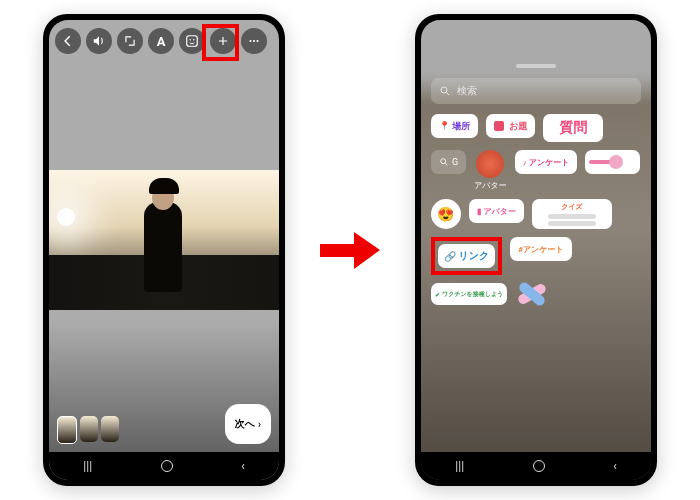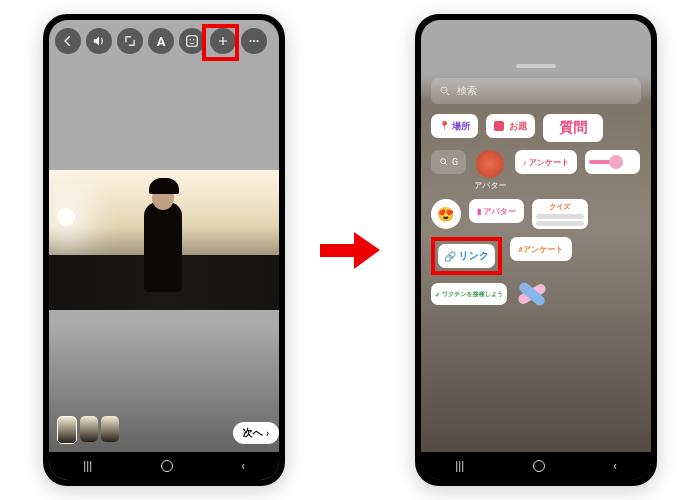--- a/index.html
+++ b/index.html
@@ -14,21 +14,21 @@
   .head{position:absolute;left:103px;bottom:100px;width:22px;height:24px;background:#c2a084;border-radius:50%}
   .hair{position:absolute;left:100px;bottom:116px;width:30px;height:16px;background:#0a0604;border-radius:12px 12px 2px 2px}
   .toolbar{position:absolute;top:8px;left:6px;right:6px;display:flex;gap:5px;align-items:center}
   .tbtn{width:26px;height:26px;border-radius:50%;background:rgba(74,74,74,.85);color:#fff;display:flex;align-items:center;justify-content:center;font-size:13px}
   .tbtn svg{width:14px;height:14px;fill:#fff}
   .hl{position:absolute;top:4px;left:153px;width:37px;height:37px;border:4px solid #e00;box-sizing:border-box}
   .grad-bot{position:absolute;bottom:28px;left:0;right:0;height:130px;background:linear-gradient(180deg,rgba(172,172,172,0),#636363)}
   .thumbs{position:absolute;bottom:36px;left:8px;display:flex;gap:3px}
   .thumb{width:18px;height:26px;border-radius:5px;background:linear-gradient(#f4ead3,#2a2218)}
   .thumb:first-child{border:1.5px solid #fff}
-  .next{position:absolute;bottom:36px;right:0;background:#fff;border-radius:14px;padding:4px 10px;font-size:10px;font-weight:600;display:flex;align-items:center;gap:3px}
+  .next{position:absolute;bottom:36px;right:8px;background:#fff;border-radius:14px;padding:13px 10px;font-size:10px;font-weight:600;display:flex;align-items:center;gap:3px}
   .navbar{position:absolute;bottom:0;left:0;right:0;height:28px;background:#000;display:flex;align-items:center;justify-content:space-around}
   .navbar span{color:#ddd;font-size:12px}
   .navbar .nc{width:10px;height:10px;border:1.5px solid #ddd;border-radius:50%}
   
   .right .screen{background:linear-gradient(180deg,#aaa 0 12%,#7e7568 18%,#8e857a 45%,#4d463e 100%)}
   .overlay{position:absolute;inset:0;top:30px;bottom:28px;backdrop-filter:blur(4px)}
   .handle{width:40px;height:4px;background:#cfcfcf;border-radius:3px;margin:14px auto 10px}
   .search{margin:0 10px 10px;height:26px;border-radius:7px;background:rgba(255,255,255,.2);display:flex;align-items:center;padding:0 8px;gap:6px}
   .search svg{width:12px;height:12px;fill:#e8e8e8}
   .search span{color:#e8e8e8;font-size:10px}
@@ -43,21 +43,21 @@
   .gif{background:rgba(255,255,255,.2);color:#fff;border-radius:7px;height:24px;display:flex;align-items:center;padding:0 8px;font-size:9px;gap:3px}
   .avatar{display:flex;flex-direction:column;align-items:center;gap:2px}
   .avatar .face{width:28px;height:28px;border-radius:50%;background:radial-gradient(#eb6b4e,#c2432a)}
   .avatar span{color:#fff;font-size:8px}
   .music{color:#e6457b}
   .slider{width:55px;height:24px;background:#fff;border-radius:7px;position:relative}
   .slider::before{content:"";position:absolute;left:4px;top:10px;width:32px;height:4px;background:#ee7ba6;border-radius:2px}
   .slider::after{content:"";position:absolute;left:24px;top:5px;width:14px;height:14px;background:#f0a8c4;border-radius:50%}
   .smile{width:30px;height:30px;border-radius:50%;background:#fff;display:flex;align-items:center;justify-content:center;font-size:14px}
   .poll{color:#e95c95}
-  .quizbox{background:#fff;border-radius:7px;width:48px;padding:3px 4px;display:flex;flex-direction:column;gap:2px}
+  .quizbox{background:#fff;border-radius:7px;width:48px;padding:3px 16px;display:flex;flex-direction:column;gap:2px}
   .quizbox .q{font-size:7px;font-weight:700;color:#ed6a3c;text-align:center}
   .quizbox .opt{height:5px;background:#ddd;border-radius:3px}
   .link-chip{background:#fff;border-radius:7px;height:24px;padding:0 6px;display:flex;align-items:center;color:#2a8dd8;font-size:10px;font-weight:700;gap:2px}
   .hl2{border:4px solid #e00;padding:3px}
   .hashtag{color:#ed7d2e;font-size:8px}
   .vaccine{background:#fff;border-radius:7px;padding:2px 4px;font-size:6px;font-weight:700;color:#3b9c4e;display:flex;align-items:center;gap:2px}
   .bandage{width:34px;height:22px;position:relative}
   .bandage::before{content:"";position:absolute;width:30px;height:10px;background:#f5b9d8;border-radius:5px;transform:rotate(-30deg);top:6px;left:2px}
   .bandage::after{content:"";position:absolute;width:30px;height:10px;background:#87b6ea;border-radius:5px;transform:rotate(40deg);top:6px;left:2px}
   .arrow{display:flex;align-items:center}

